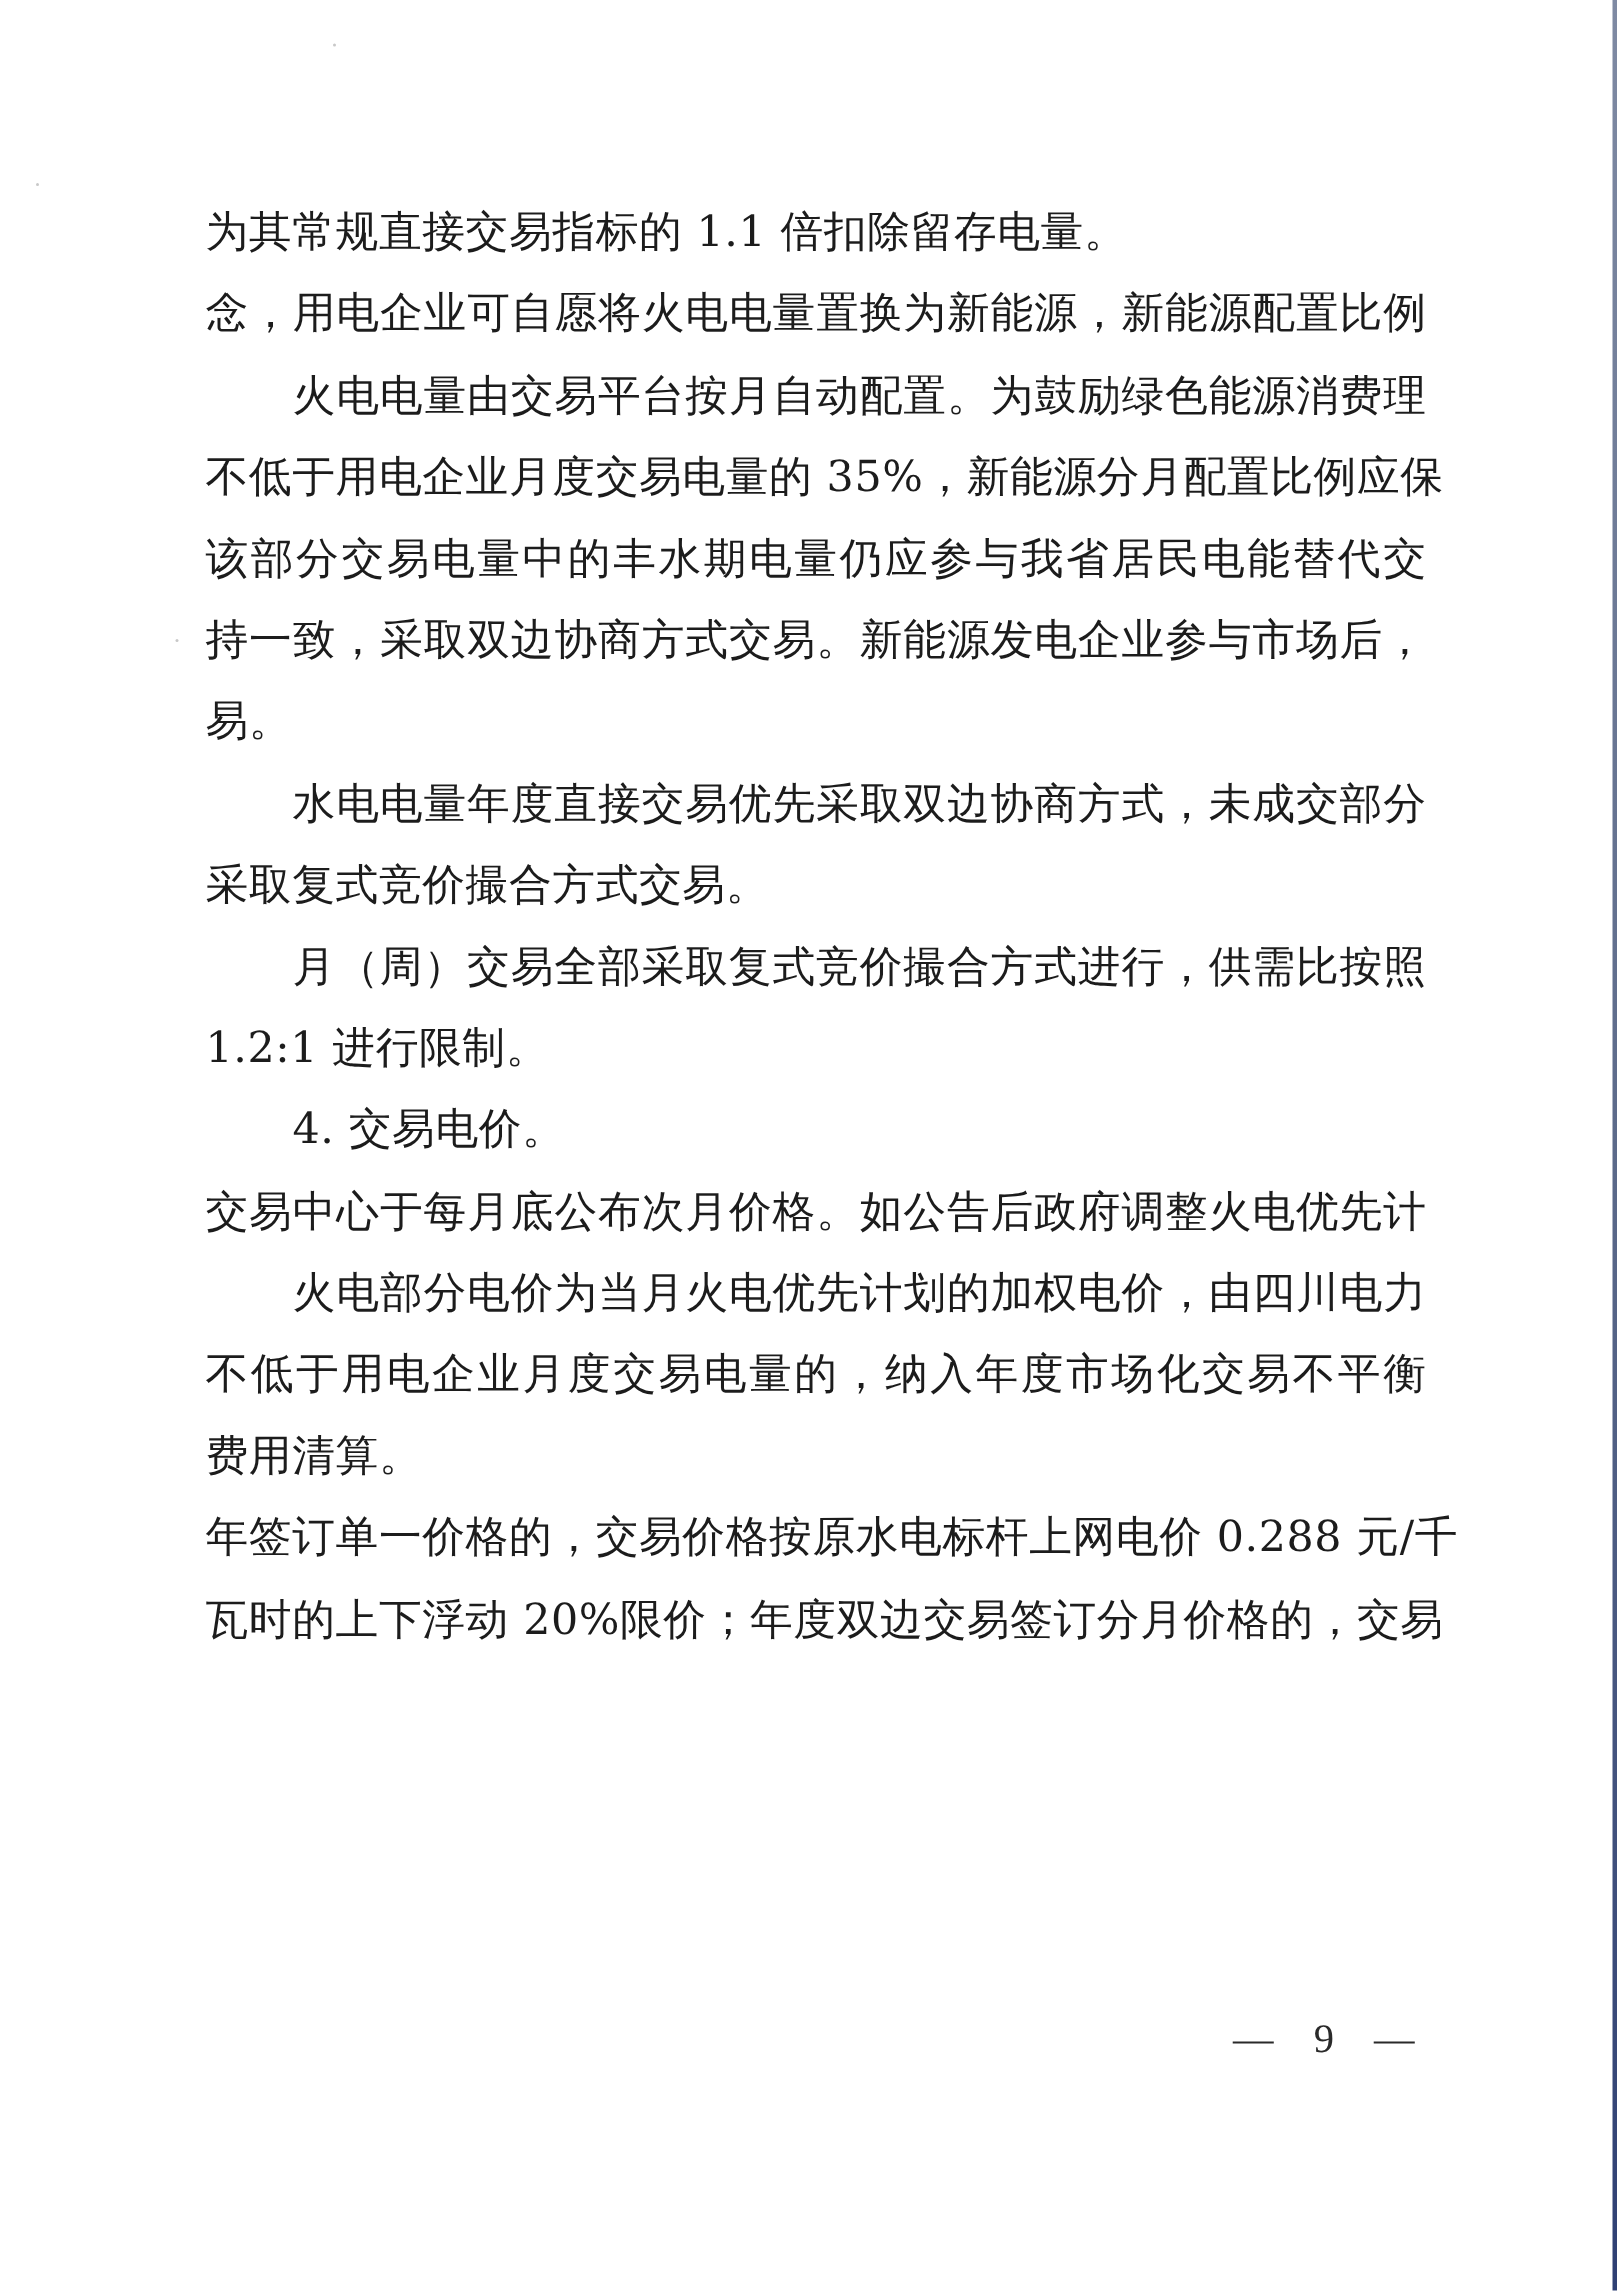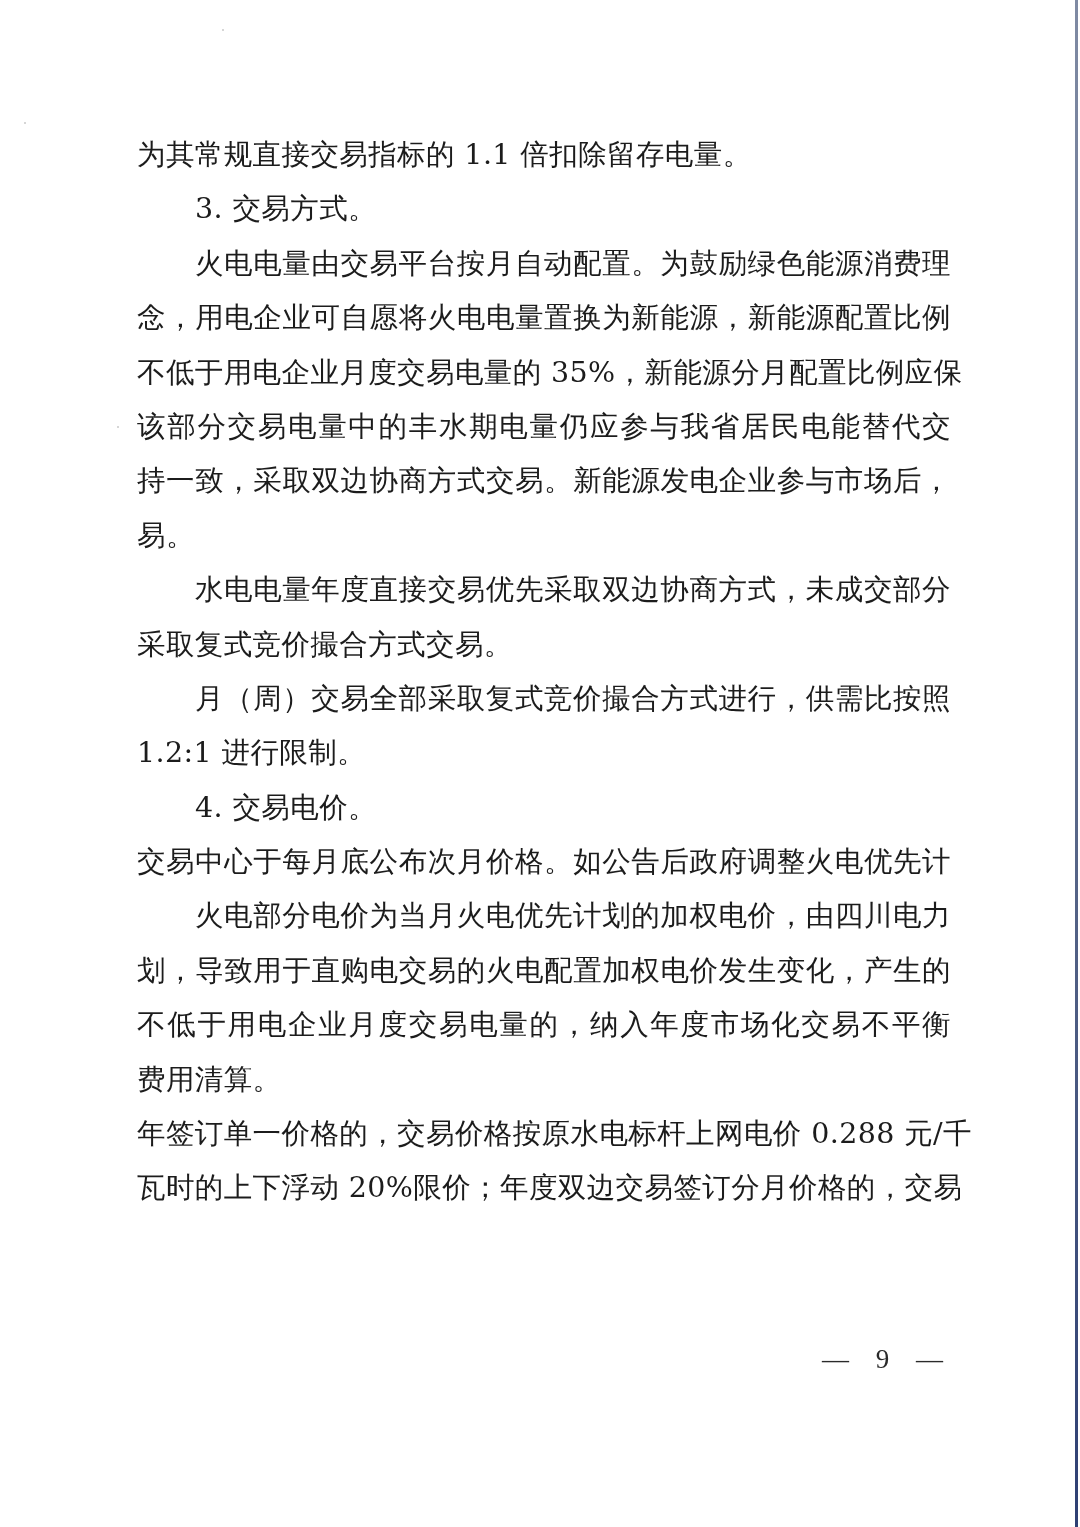--- a/index.html
+++ b/index.html
@@ -74,35 +74,33 @@
 <div class="page">
 
   <div class="scan-edge"></div>
 
   <div class="speck" style="left:222px; top:29px;"></div>
   <div class="speck" style="left:117px; top:426px;"></div>
   <div class="speck" style="left:24px; top:122px;"></div>
 
   <div class="text-block">
     <div class="line last">为其常规直接交易指标的 1.1 倍扣除留存电量。</div>
-    <div class="line indent last">3.  交易方式。</div>
+    <div class="line">念，用电企业可自愿将火电电量置换为新能源，新能源配置比例</div>
     <div class="line indent">火电电量由交易平台按月自动配置。为鼓励绿色能源消费理</div>
-    <div class="line">念，用电企业可自愿将火电电量置换为新能源，新能源配置比例</div>
     <div class="line">不低于用电企业月度交易电量的 35%，新能源分月配置比例应保</div>
     <div class="line">该部分交易电量中的丰水期电量仍应参与我省居民电能替代交</div>
     <div class="line">持一致，采取双边协商方式交易。新能源发电企业参与市场后，</div>
     <div class="line last">易。</div>
     <div class="line indent">水电电量年度直接交易优先采取双边协商方式，未成交部分</div>
     <div class="line last">采取复式竞价撮合方式交易。</div>
     <div class="line indent">月（周）交易全部采取复式竞价撮合方式进行，供需比按照</div>
     <div class="line last">1.2:1 进行限制。</div>
     <div class="line indent last">4. 交易电价。</div>
     <div class="line">交易中心于每月底公布次月价格。如公告后政府调整火电优先计</div>
     <div class="line indent">火电部分电价为当月火电优先计划的加权电价，由四川电力</div>
-    <div class="line">划，导致用于直购电交易的火电配置加权电价发生变化，产生的</div>
     <div class="line">不低于用电企业月度交易电量的，纳入年度市场化交易不平衡</div>
     <div class="line last">费用清算。</div>
     <div class="line">年签订单一价格的，交易价格按原水电标杆上网电价 0.288 元/千</div>
     <div class="line">瓦时的上下浮动 20%限价；年度双边交易签订分月价格的，交易</div>
   </div>
 
   <div class="page-number">— 9 —</div>
 </div>
 
 </body></html>

